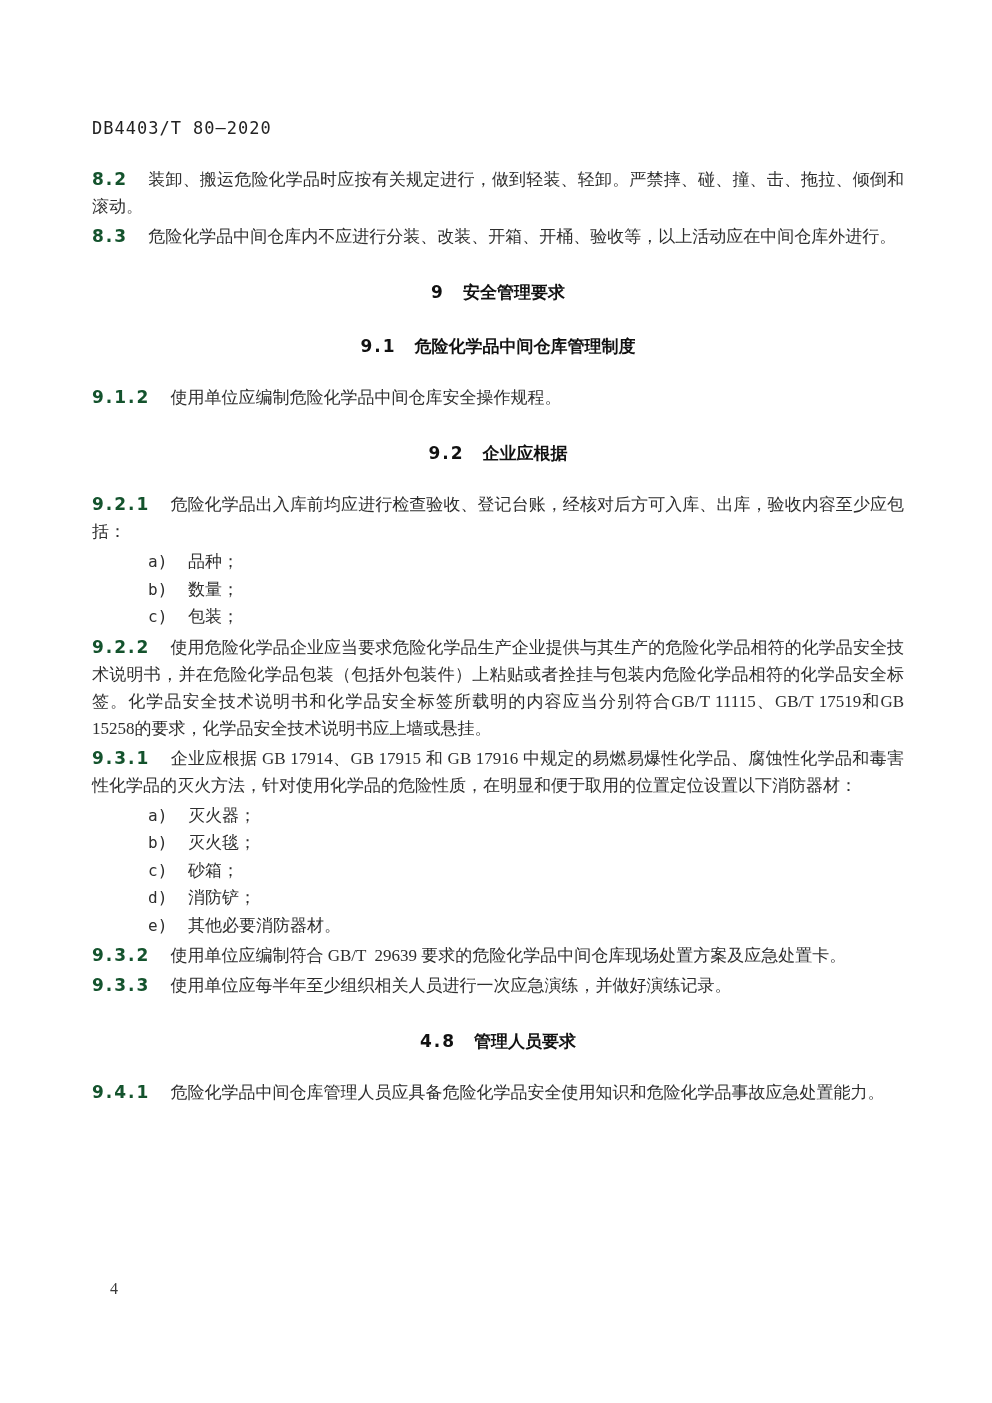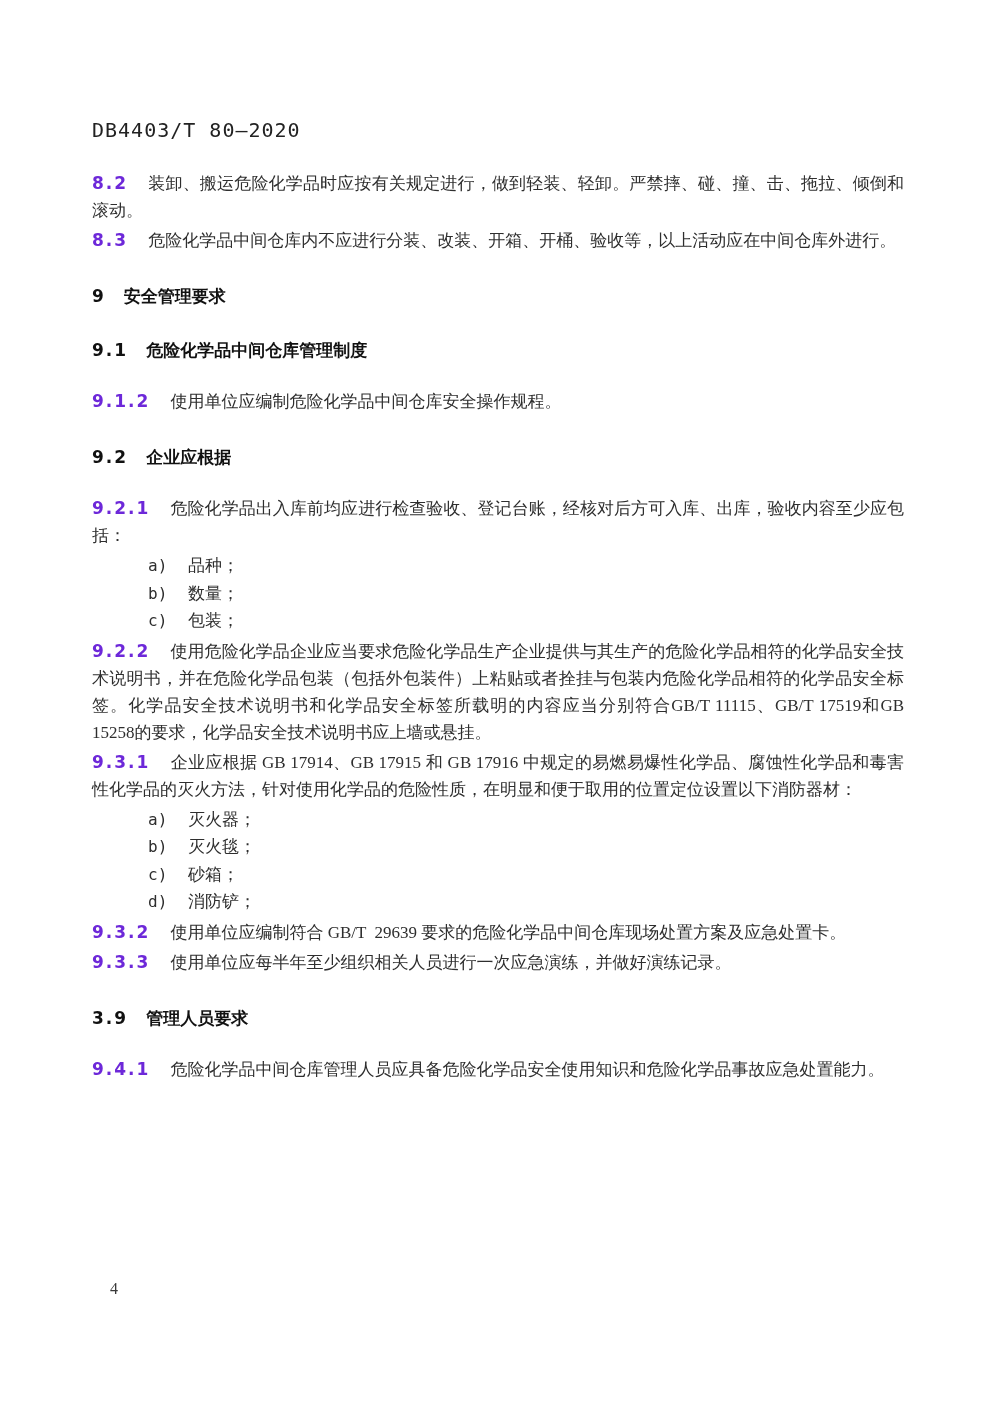--- a/index.html
+++ b/index.html
@@ -10,45 +10,46 @@
     color: #2e2e2e;
     -webkit-font-smoothing: antialiased;
   }
   .page {
     position: absolute; inset: 0;
     padding: 118px 88px 0 92px;
     box-sizing: border-box;
   }
   .doc-code {
     font-family: "DejaVu Sans Mono", "Liberation Mono", monospace;
-    font-size: 20px;
+    font-size: 17px;
     color: #222;
     letter-spacing: 1px;
     margin: 0 0 28px 0;
   }
   p.clause {
     margin: 3px 0;
     font-size: 17px;
     line-height: 27px;
     text-align: justify;
   }
   p.clause .num {
     font-family: "DejaVu Sans", "Liberation Sans", sans-serif;
     font-weight: bold;
-    color: #6d28d9;
+    color: #14532d;
     letter-spacing: 2px;
     margin-right: 20px;
   }
   .heading {
     font-family: "DejaVu Sans", "Liberation Sans", sans-serif;
     font-weight: bold;
     color: #111;
     font-size: 17px;
     line-height: 24px;
     margin: 30px 0 26px 0;
+    text-align: center;
   }
   .heading .hnum {
     letter-spacing: 2px;
     margin-right: 18px;
   }
   .list { margin: 2px 0; }
   .list-item {
     padding-left: 56px;
     font-size: 17px;
     line-height: 27.5px;
@@ -128,31 +129,34 @@
     </div>
     <div class="list-item">
       <span class="marker">b)</span><span>灭火毯；</span>
     </div>
     <div class="list-item">
       <span class="marker">c)</span><span>砂箱；</span>
     </div>
     <div class="list-item">
       <span class="marker">d)</span><span>消防铲；</span>
     </div>
+    <div class="list-item">
+      <span class="marker">e)</span><span>其他必要消防器材。</span>
+    </div>
   </div>
 
   <p class="clause">
     <span class="num">9.3.2</span><span class="txt">使用单位应编制符合 GB/T &nbsp;29639 要求的危险化学品中间仓库现场处置方案及应急处置卡。</span>
   </p>
   <p class="clause">
     <span class="num">9.3.3</span><span class="txt">使用单位应每半年至少组织相关人员进行一次应急演练，并做好演练记录。</span>
   </p>
 
   <h2 class="heading">
-    <span class="hnum">3.9</span><span>管理人员要求</span>
+    <span class="hnum">4.8</span><span>管理人员要求</span>
   </h2>
 
   <p class="clause">
     <span class="num">9.4.1</span><span class="txt">危险化学品中间仓库管理人员应具备危险化学品安全使用知识和危险化学品事故应急处置能力。</span>
   </p>
 
 </div>
 
 <div class="page-footer">4</div>
 

